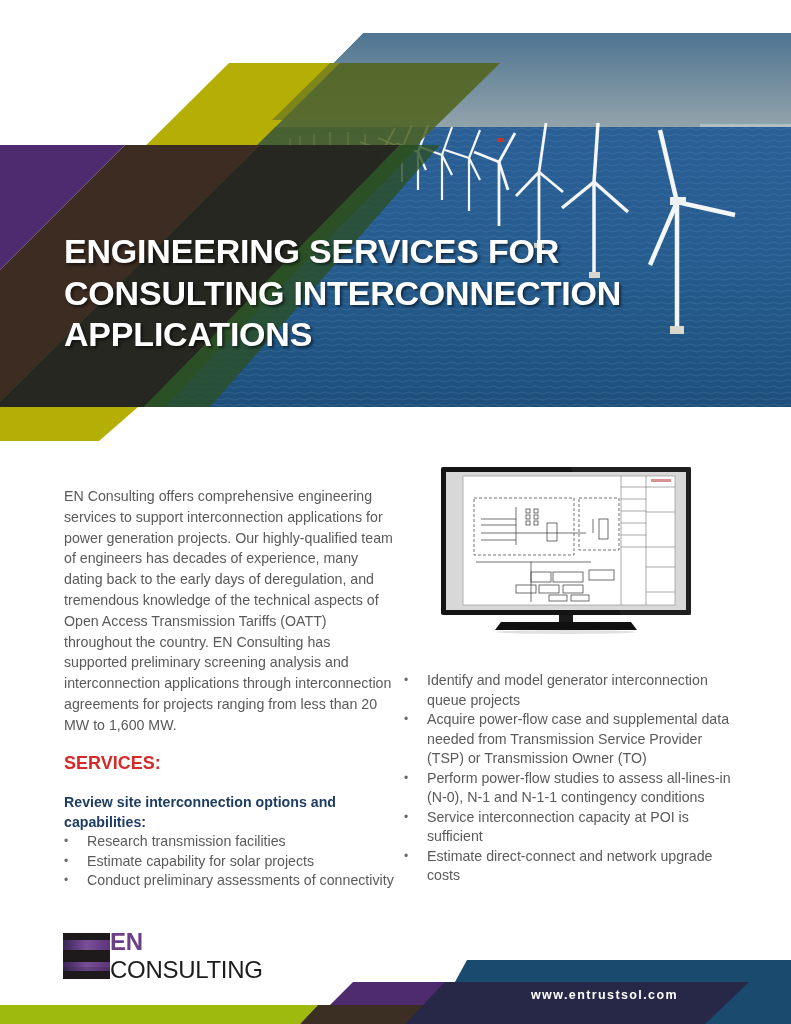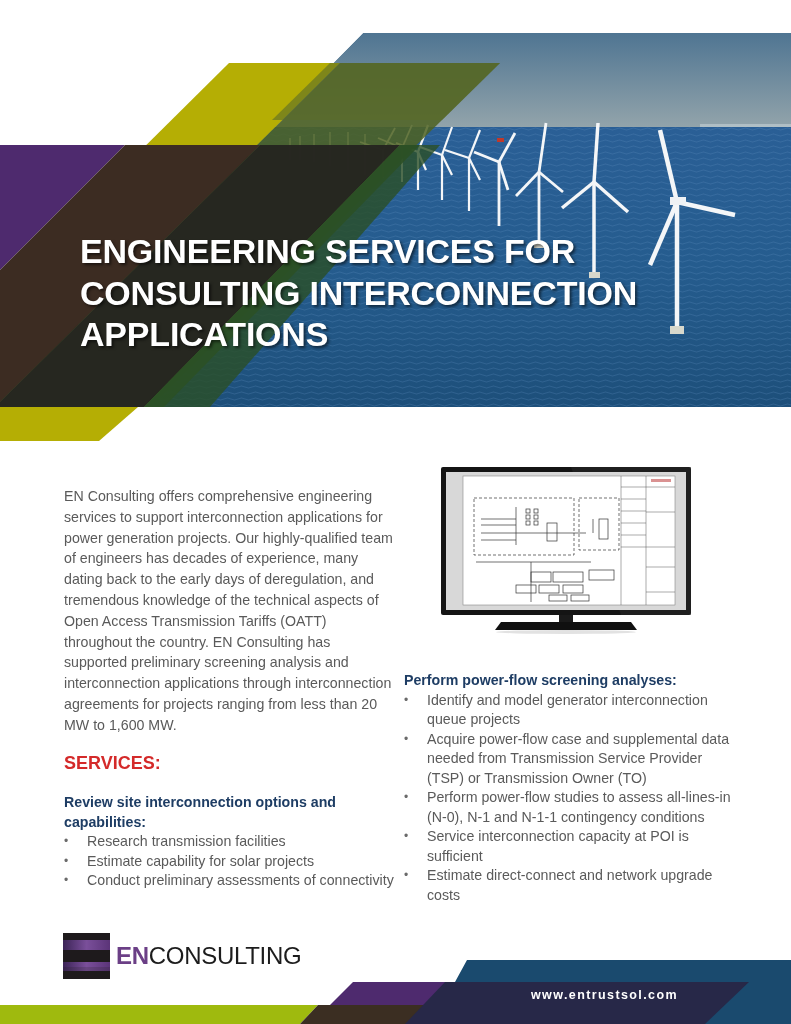--- a/index.html
+++ b/index.html
@@ -3,21 +3,21 @@
 <meta charset="utf-8">
 <style>
   * { box-sizing: border-box; margin: 0; padding: 0; }
   html, body { width: 791px; height: 1024px; background: #ffffff; overflow: hidden; }
   body { position: relative; font-family: "Liberation Sans", sans-serif; color: #555555; }
 
   
   .hero { position: absolute; left: 0; top: 0; width: 791px; height: 445px; }
   .hero svg { position: absolute; left: 0; top: 0; }
   .hero-title {
-    position: absolute; left: 80px; top: 231px; width: 640px;
+    position: absolute; left: 64px; top: 231px; width: 640px;
     font-family: "Liberation Sans", sans-serif; font-weight: 700;
     font-size: 34px; line-height: 41.5px; color: #ffffff; letter-spacing: -0.2px;
     text-shadow: 2px 2px 3px rgba(0,0,0,0.55);
   }
   .hero-title span { display: block; }
 
   
   .intro {
     position: absolute; left: 64px; top: 486px; width: 330px;
     font-size: 14.2px; line-height: 20.8px; color: #5a5a5a;
@@ -40,21 +40,21 @@
   ul.bullets li::before {
     content: "\2022"; position: absolute; left: 0; top: 0; color: #6a6a6a; font-size: 12px;
   }
 
   
   .monitor { position: absolute; left: 441px; top: 467px; width: 250px; height: 170px; }
 
   
   .logo { position: absolute; left: 63px; top: 932px; height: 47px; display: flex; align-items: center; }
   .logo-mark { width: 47px; height: 46px; }
-  .logo-text { margin-left: 6px; font-size: 24px; letter-spacing: -0.3px; display: flex; align-items: baseline; }
+  .logo-text { font-size: 24px; letter-spacing: -0.3px; display: flex; align-items: baseline; flex-direction: column; }
   .logo-en { color: #6b3f86; font-weight: 700; }
   .logo-consulting { color: #1c1c1c; font-weight: 400; }
 
   
   .footer { position: absolute; left: 0; top: 950px; width: 791px; height: 74px; }
   .footer svg { position: absolute; left: 0; top: 0; }
   .footer-url {
     position: absolute; left: 531px; top: 38px;
     font-size: 12.5px; font-weight: 700; color: #ffffff; letter-spacing: 1.4px;
   }
@@ -244,21 +244,20 @@
 <div class="col-left-section">
   <div class="sub-heading">Review site interconnection options and capabilities:</div>
   <ul class="bullets">
     <li>Research transmission facilities</li>
     <li>Estimate capability for solar projects</li>
     <li>Conduct preliminary assessments of connectivity</li>
   </ul>
 </div>
 
 <div class="col-right-section">
-  <div class="sub-heading">Perform power-flow screening analyses:</div>
   <ul class="bullets">
     <li>Identify and model generator interconnection queue projects</li>
     <li>Acquire power-flow case and supplemental data needed from Transmission Service Provider (TSP) or Transmission Owner (TO)</li>
     <li>Perform power-flow studies to assess all-lines-in (N-0), N-1 and N-1-1 contingency conditions</li>
     <li>Service interconnection capacity at POI is sufficient</li>
     <li>Estimate direct-connect and network upgrade costs</li>
   </ul>
 </div>
 
 <div class="logo">

